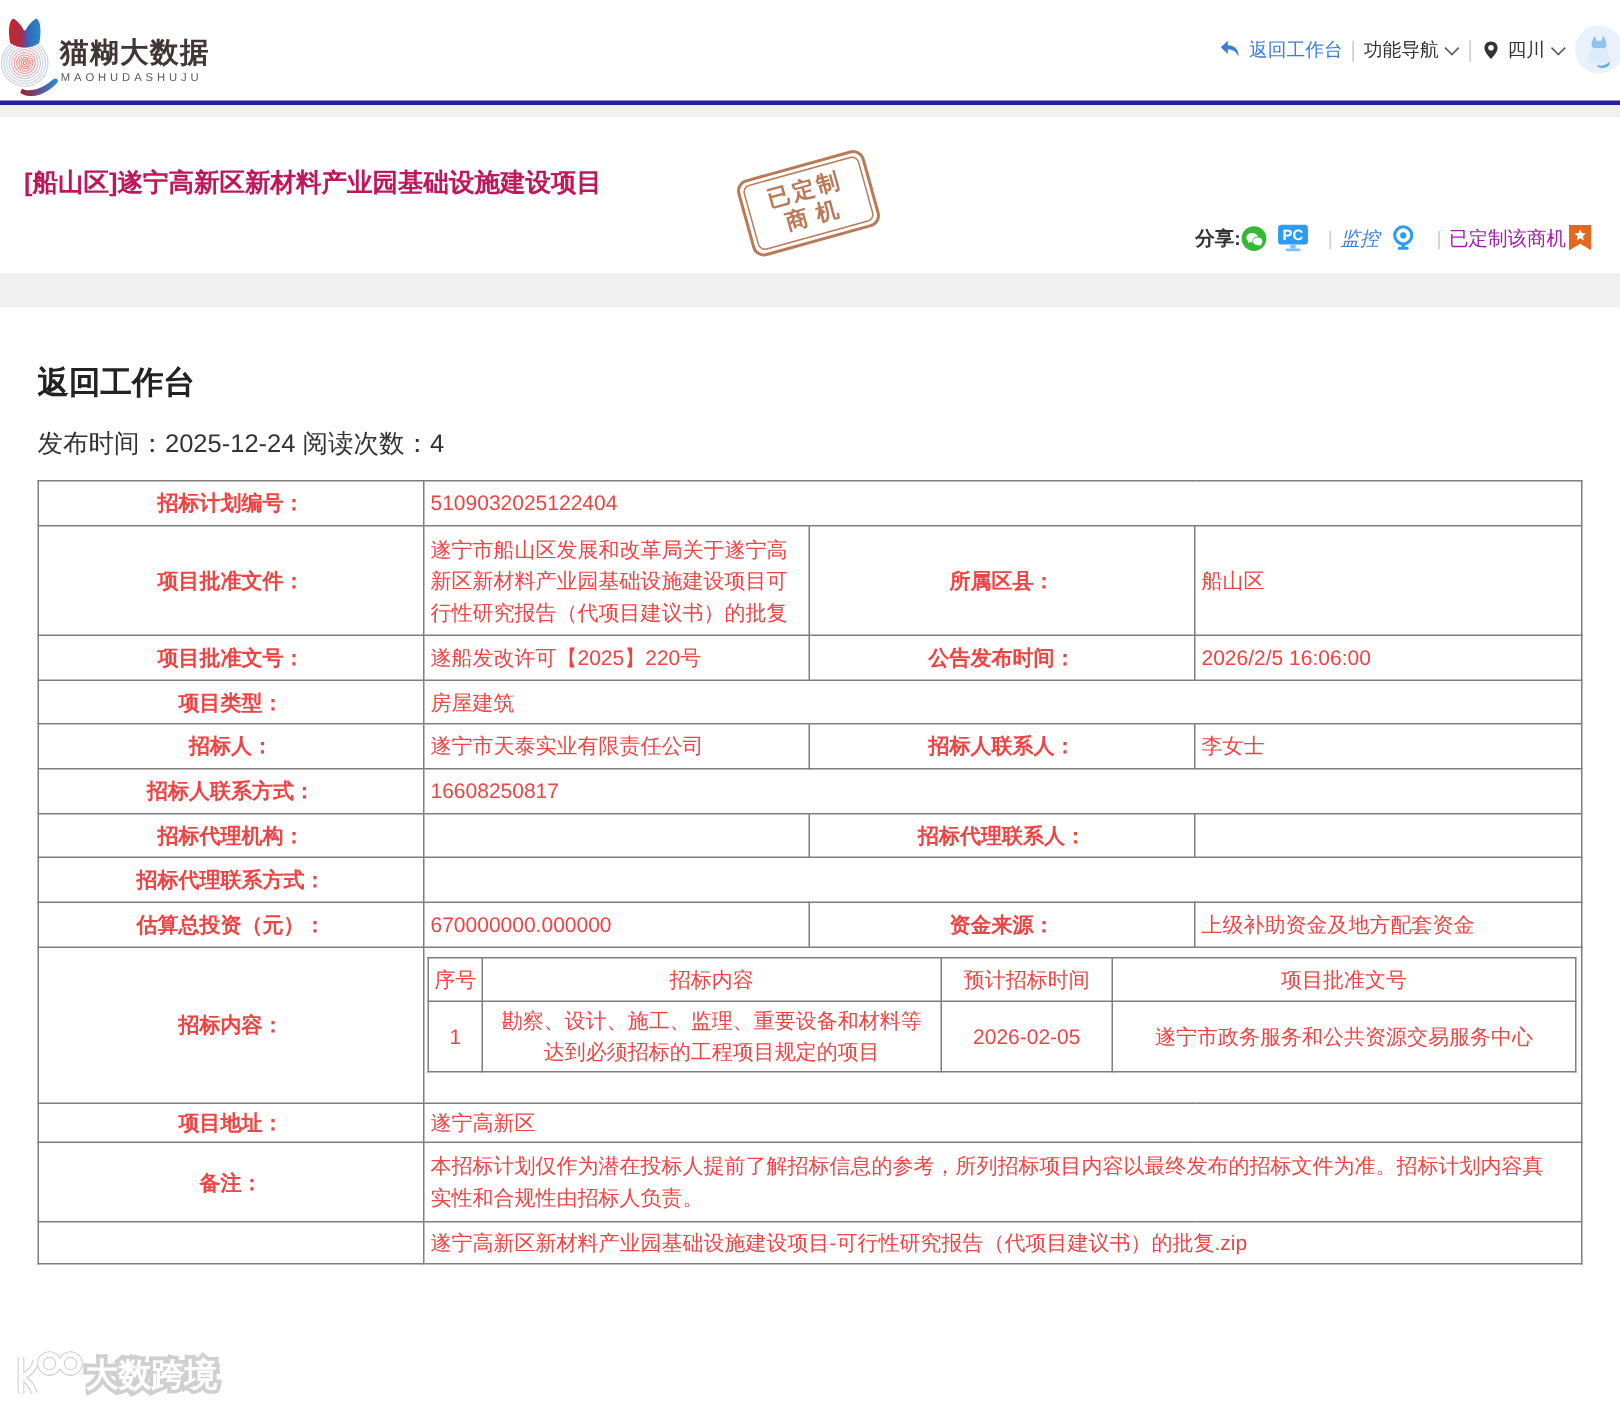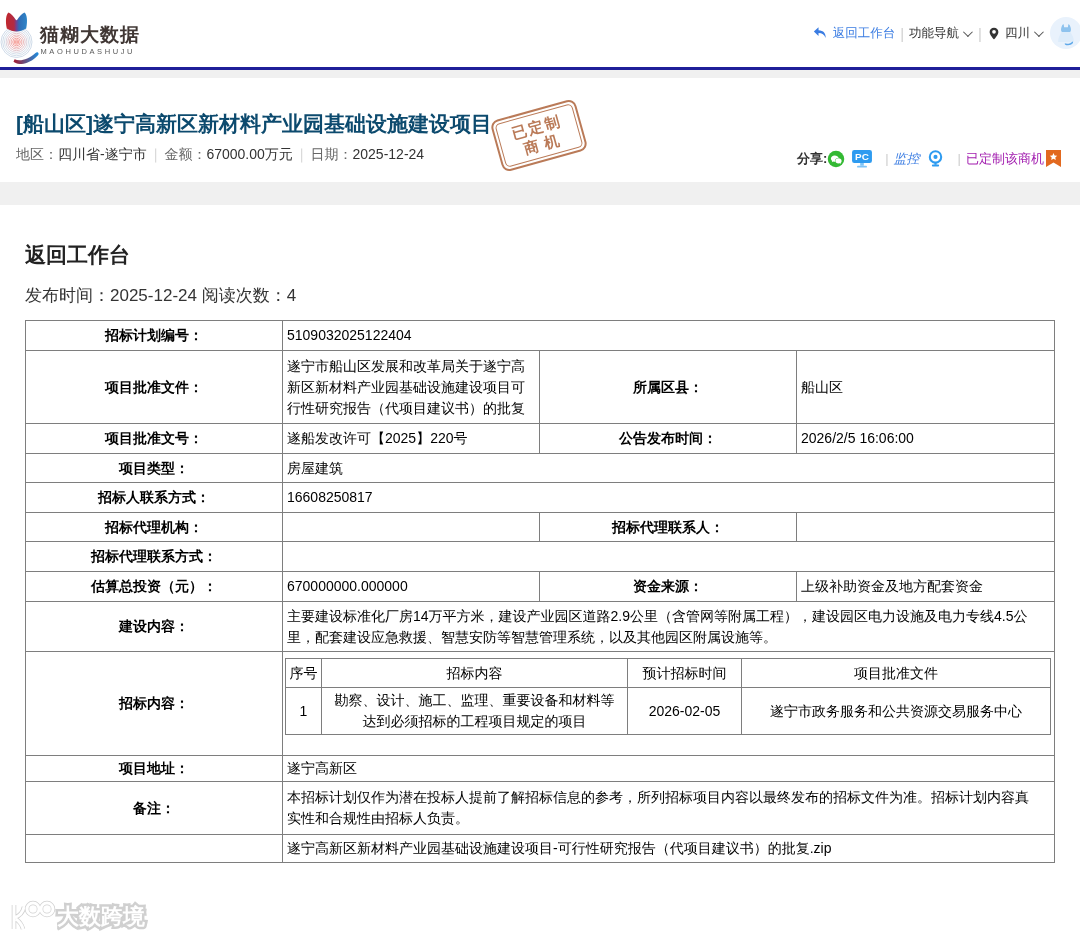--- a/index.html
+++ b/index.html
@@ -4,36 +4,36 @@
 <style>
   * { margin:0; padding:0; box-sizing:border-box; }
   html,body { width:1080px; background:#f0f0f0; font-family:"Liberation Sans",sans-serif; }
   .topbar { height:70px; background:#fff; border-bottom:3px solid #1f1f99; position:relative; }
   .nav { position:absolute; right:-2px; top:0; height:66px; display:flex; align-items:center; font-size:12.5px; color:#333; }
   .nav .back { color:#3a7ce2; display:flex; align-items:center; }
   .nav .sep { margin:0 5px; font-size:15px; color:#d0d0d0; }
   .chev { display:inline-block; width:7px; height:7px; border-right:1.5px solid #555; border-bottom:1.5px solid #555; transform:rotate(45deg) translateY(-2px); margin-left:4px; margin-right:3px; }
   .avatar { width:32px; height:32px; border-radius:50%; background:#e9f2fc; margin-left:6px; position:relative; overflow:hidden; }
   .titlecard { margin-top:8px; height:104px; background:#fff; position:relative; }
-  .titlecard h1 { font-size:21px; color:#0c4a6e; padding:32px 0 0 16px; font-weight:bold; }
+  .titlecard h1 { font-size:17px; color:#be185d; padding:32px 0 0 16px; font-weight:bold; }
   .meta { margin:8px 0 0 16px; font-size:14px; color:#666; }
   .meta b { color:#333; font-weight:normal; }
   .meta .msep { color:#ccc; margin:0 2px; }
   .stamp { position:absolute; left:495px; top:31px; width:88px; height:53px; border:2px solid #b5714c; border-radius:8px; transform:rotate(-15.5deg); opacity:.93; }
   .stamp .in { position:absolute; inset:2px; border:1px solid #b5714c; border-radius:5px; display:flex; flex-direction:column; align-items:center; justify-content:center; color:#b5714c; font-weight:bold; font-size:15px; line-height:18px; letter-spacing:2px; }
   .share { position:absolute; right:19px; top:71px; height:19px; display:flex; align-items:center; font-size:13px; color:#333; }
   .share .lbl { font-weight:bold; margin-right:0; }
   .share .sp { color:#ccc; margin:0 5px; }
   .share .mon { color:#3a7ce2; margin-right:6px;font-style:italic;}
   .share .cust { color:#a21caf; margin-right:2px; }
   .content { margin-top:23px; background:#fff; padding:36px 25px 40px; min-height:737px; }
   .content h2 { font-size:21px; color:#222; font-weight:bold; }
   .pub { margin-top:15px; font-size:17px; color:#333; }
   table.main { border-collapse:collapse; margin-top:13px; width:1029px; table-layout:fixed; }
-  table.main td { border:1px solid #7e7e7e; font-size:14px; color:#000000; line-height:21px; }
+  table.main td { border:1px solid #7e7e7e; font-size:14px; color:#ef4444; line-height:21px; }
   td.lbl { font-weight:bold; text-align:center; color:#1a1a1a; }
   td.val { padding:2px 13px 2px 4px; }
   table.sub { border-collapse:collapse; margin:6px 0 0 2px; width:765px; table-layout:fixed; }
   table.sub td { border:1px solid #7e7e7e; text-align:center; padding:2px 3px; }
   table.sub td.c2 { padding:2px 12px; }
   .wm { position:fixed; left:6px; top:893px; z-index:9; opacity:.9; }
 </style>
 </head>
 <body>
 <div class="topbar">
@@ -88,21 +88,20 @@
         <path d="M11.3 10.8 C12 8.1 13.1 7 13.7 7.3 L14.1 10.2 L17.9 10.2 L18.3 7.3 C18.9 7 20 8.1 20.7 10.8 C21.2 12.6 21 14 20.4 14.7 C18.8 15.8 13.2 15.8 11.6 14.7 C11 14 10.8 12.6 11.3 10.8 Z" fill="#8ec3ee"></path>
         <path d="M11.6 15 L20.4 15 C22.6 18.2 23.7 21.4 24 24.9 L8 24.9 C8.3 21.4 9.4 18.2 11.6 15 Z" fill="#ddecfa"></path>
         <path d="M14.8 26.3 C17 27.4 20.7 26.6 22.4 24.5 C23.1 24.8 23.3 25.5 22.8 26.3 C21.3 28.4 16.9 28.9 14.9 27.4 Z" fill="#60a9e9"></path>
       </svg>
     </div>
   </div>
 </div>
 
 <div class="titlecard">
   <h1>[船山区]遂宁高新区新材料产业园基础设施建设项目</h1>
-  <div class="meta">地区：<b>四川省-遂宁市</b><span class="msep">｜</span>金额：<b>67000.00万元</b><span class="msep">｜</span>日期：<b>2025-12-24</b></div>
   <div class="stamp">
       <div class="in">
         <span>已定制</span>
         <span style="letter-spacing:6px;margin-left:6px">商机</span>
       </div>
     </div>
   <div class="share">
     <span class="lbl">分享:</span>
     <svg width="18" height="18" viewBox="0 0 24 24" style="margin-right:6px">
       <circle cx="12" cy="12" r="11" fill="#33b933"></circle>
@@ -157,59 +156,61 @@
           <td class="lbl">项目批准文号：</td>
           <td class="val">遂船发改许可【2025】220号</td>
           <td class="lbl">公告发布时间：</td>
           <td class="val">2026/2/5 16:06:00</td>
         </tr>
     <tr style="height:29px">
           <td class="lbl">项目类型：</td>
           <td class="val" colspan="3">房屋建筑</td>
         </tr>
     <tr style="height:30px">
+          <td class="lbl">招标人：</td>
+          <td class="val">遂宁市天泰实业有限责任公司</td>
+          <td class="lbl">招标人联系人：</td>
+          <td class="val">李女士</td>
+        </tr>
+    <tr style="height:30px">
           <td class="lbl">招标人联系方式：</td>
           <td class="val" colspan="3">16608250817</td>
         </tr>
     <tr style="height:29px">
           <td class="lbl">招标代理机构：</td>
           <td class="val"></td>
           <td class="lbl">招标代理联系人：</td>
           <td class="val"></td>
         </tr>
     <tr style="height:30px">
           <td class="lbl">招标代理联系方式：</td>
           <td class="val" colspan="3"></td>
         </tr>
     <tr style="height:30px">
           <td class="lbl">估算总投资（元）：</td>
           <td class="val">670000000.000000</td>
           <td class="lbl">资金来源：</td>
           <td class="val">上级补助资金及地方配套资金</td>
-        </tr>
-    <tr style="height:50px">
-          <td class="lbl">建设内容：</td>
-          <td class="val" colspan="3">主要建设标准化厂房14万平方米，建设产业园区道路2.9公里（含管网等附属工程），建设园区电力设施及电力专线4.5公里，配套建设应急救援、智慧安防等智慧管理系统，以及其他园区附属设施等。</td>
         </tr>
     <tr style="height:104px">
           <td class="lbl">招标内容：</td>
           <td colspan="3" style="vertical-align:top;padding:0">
       <table class="sub">
         <colgroup>
                 <col style="width:36px">
                 <col style="width:306px">
                 <col style="width:114px">
                 <col style="width:309px">
               </colgroup>
         <tbody>
                 <tr style="height:29px">
                   <td>序号</td>
                   <td>招标内容</td>
                   <td>预计招标时间</td>
-                  <td>项目批准文件</td>
+                  <td>项目批准文号</td>
                 </tr>
         <tr style="height:47px">
                   <td>1</td>
                   <td class="c2">勘察、设计、施工、监理、重要设备和材料等达到必须招标的工程项目规定的项目</td>
                   <td>2026-02-05</td>
                   <td>遂宁市政务服务和公共资源交易服务中心</td>
                 </tr>
       </tbody>
             </table>
     </td>

